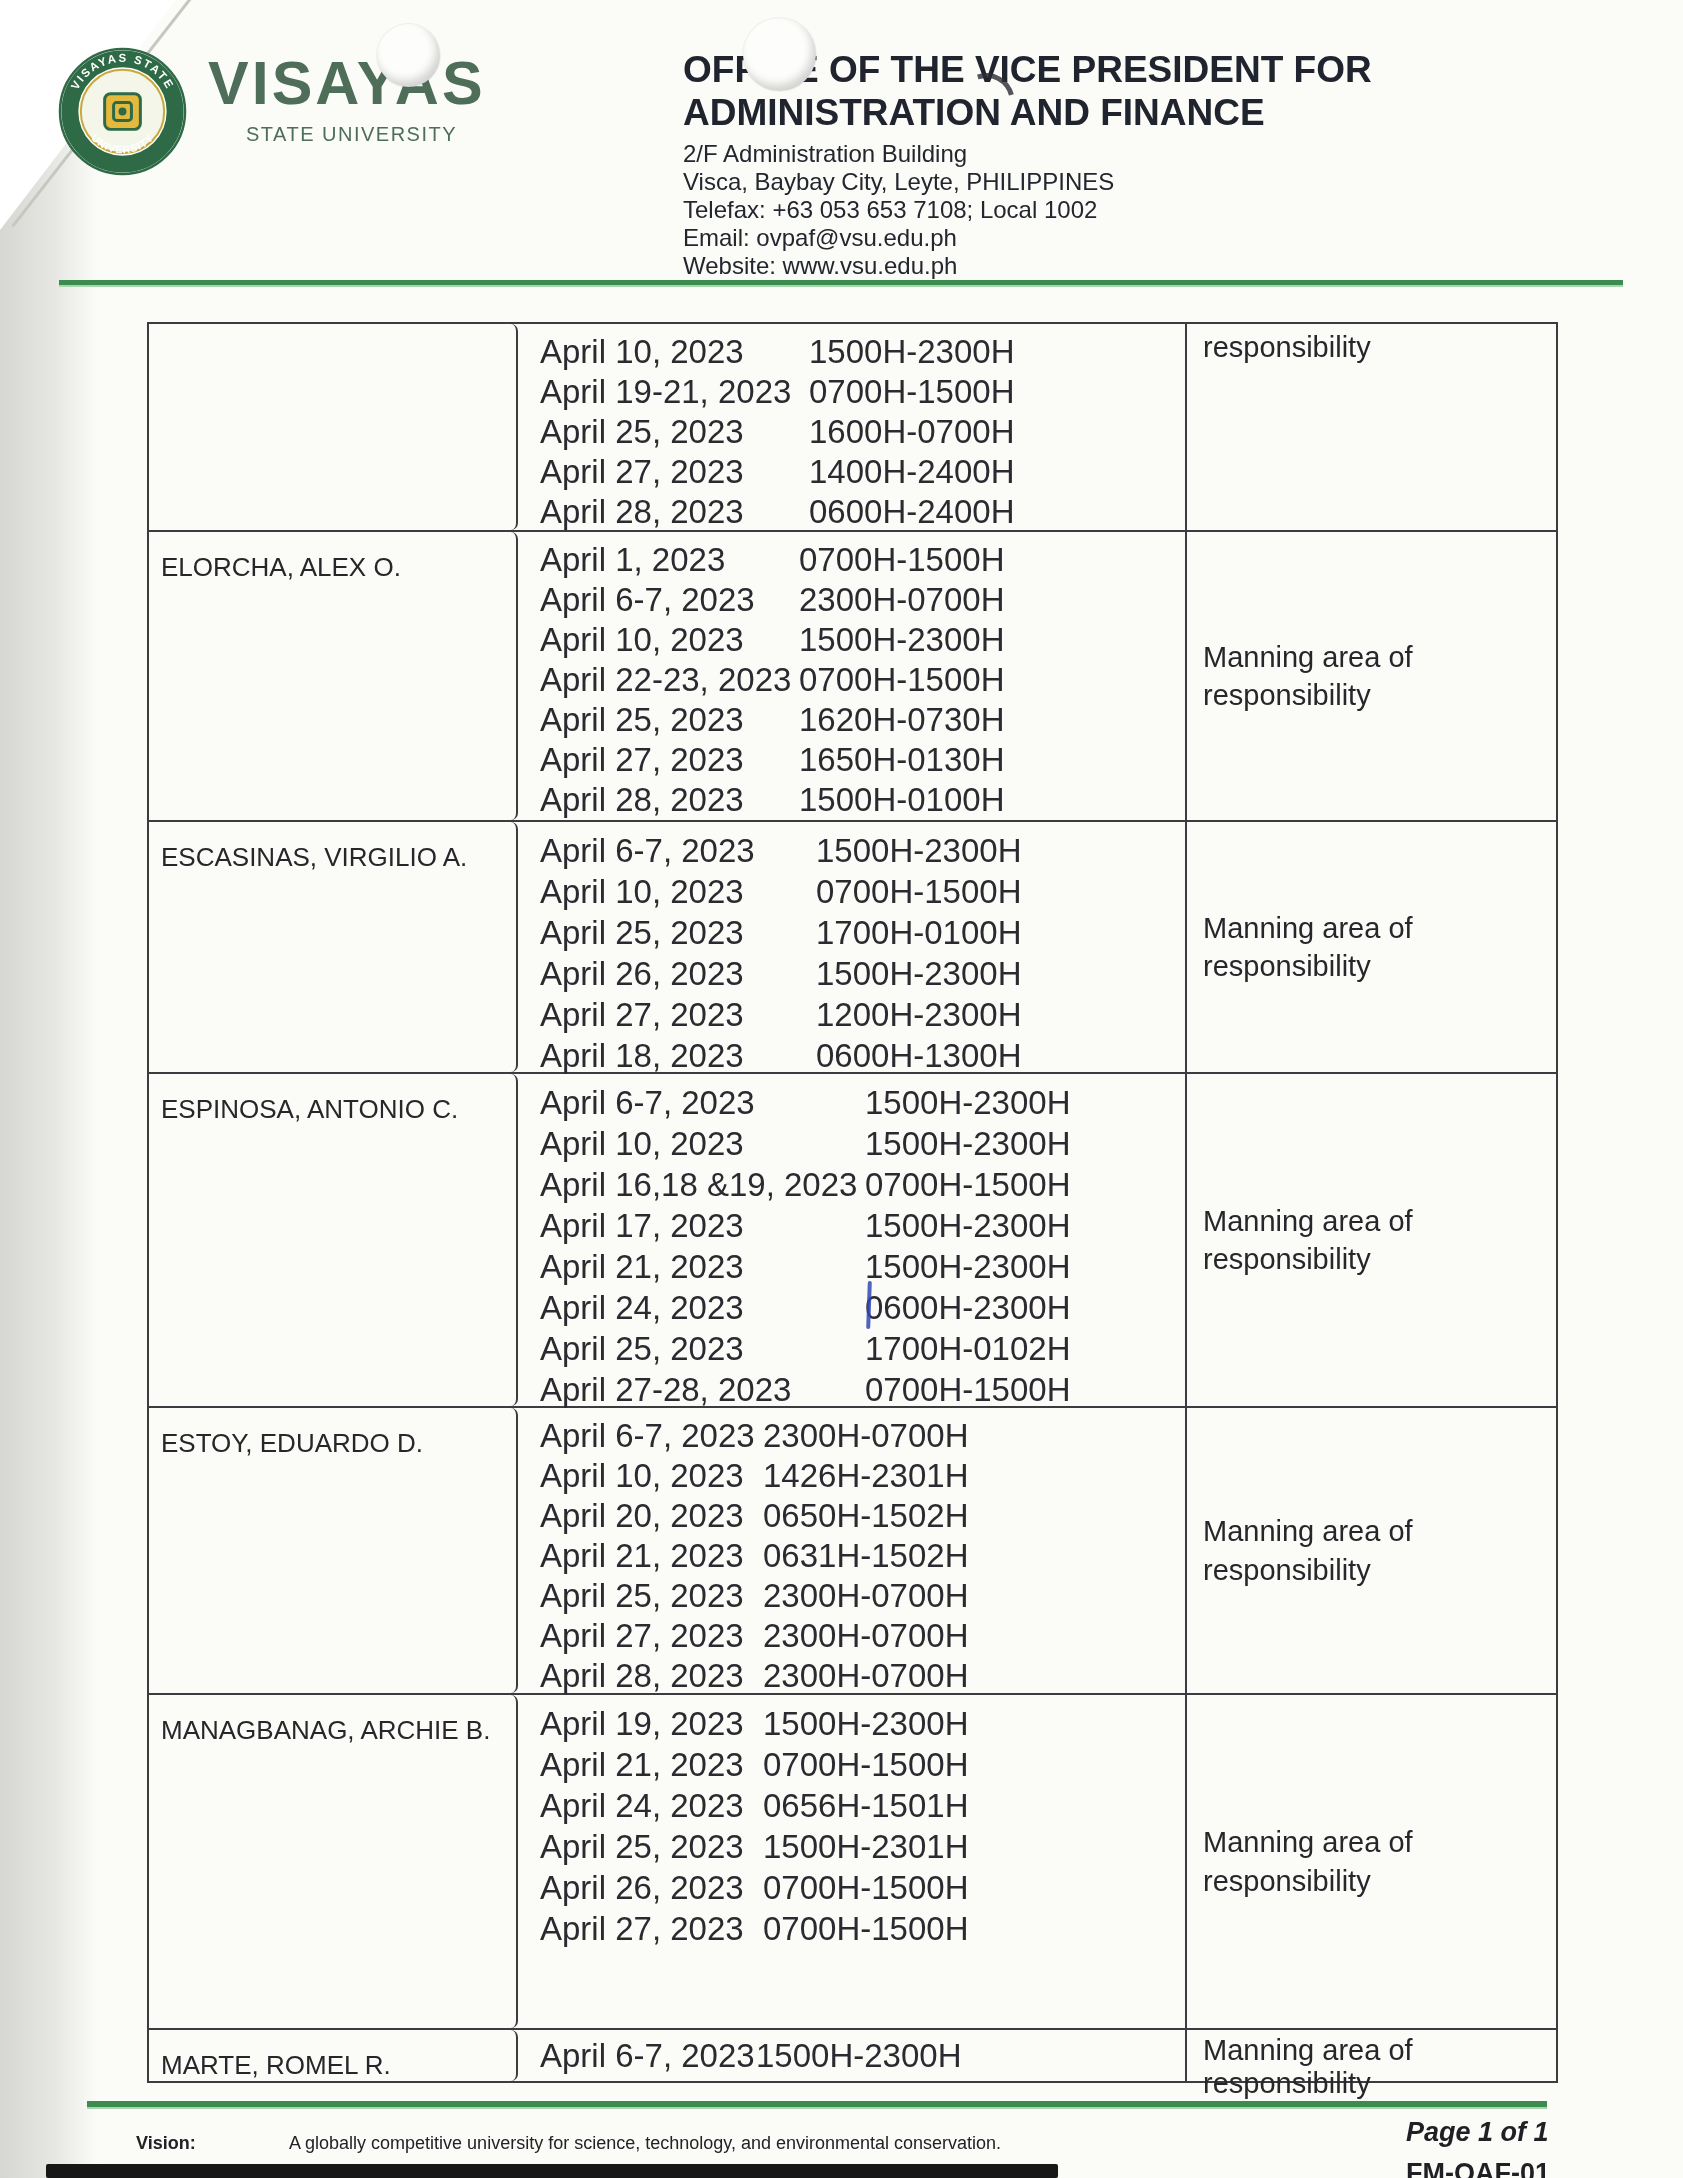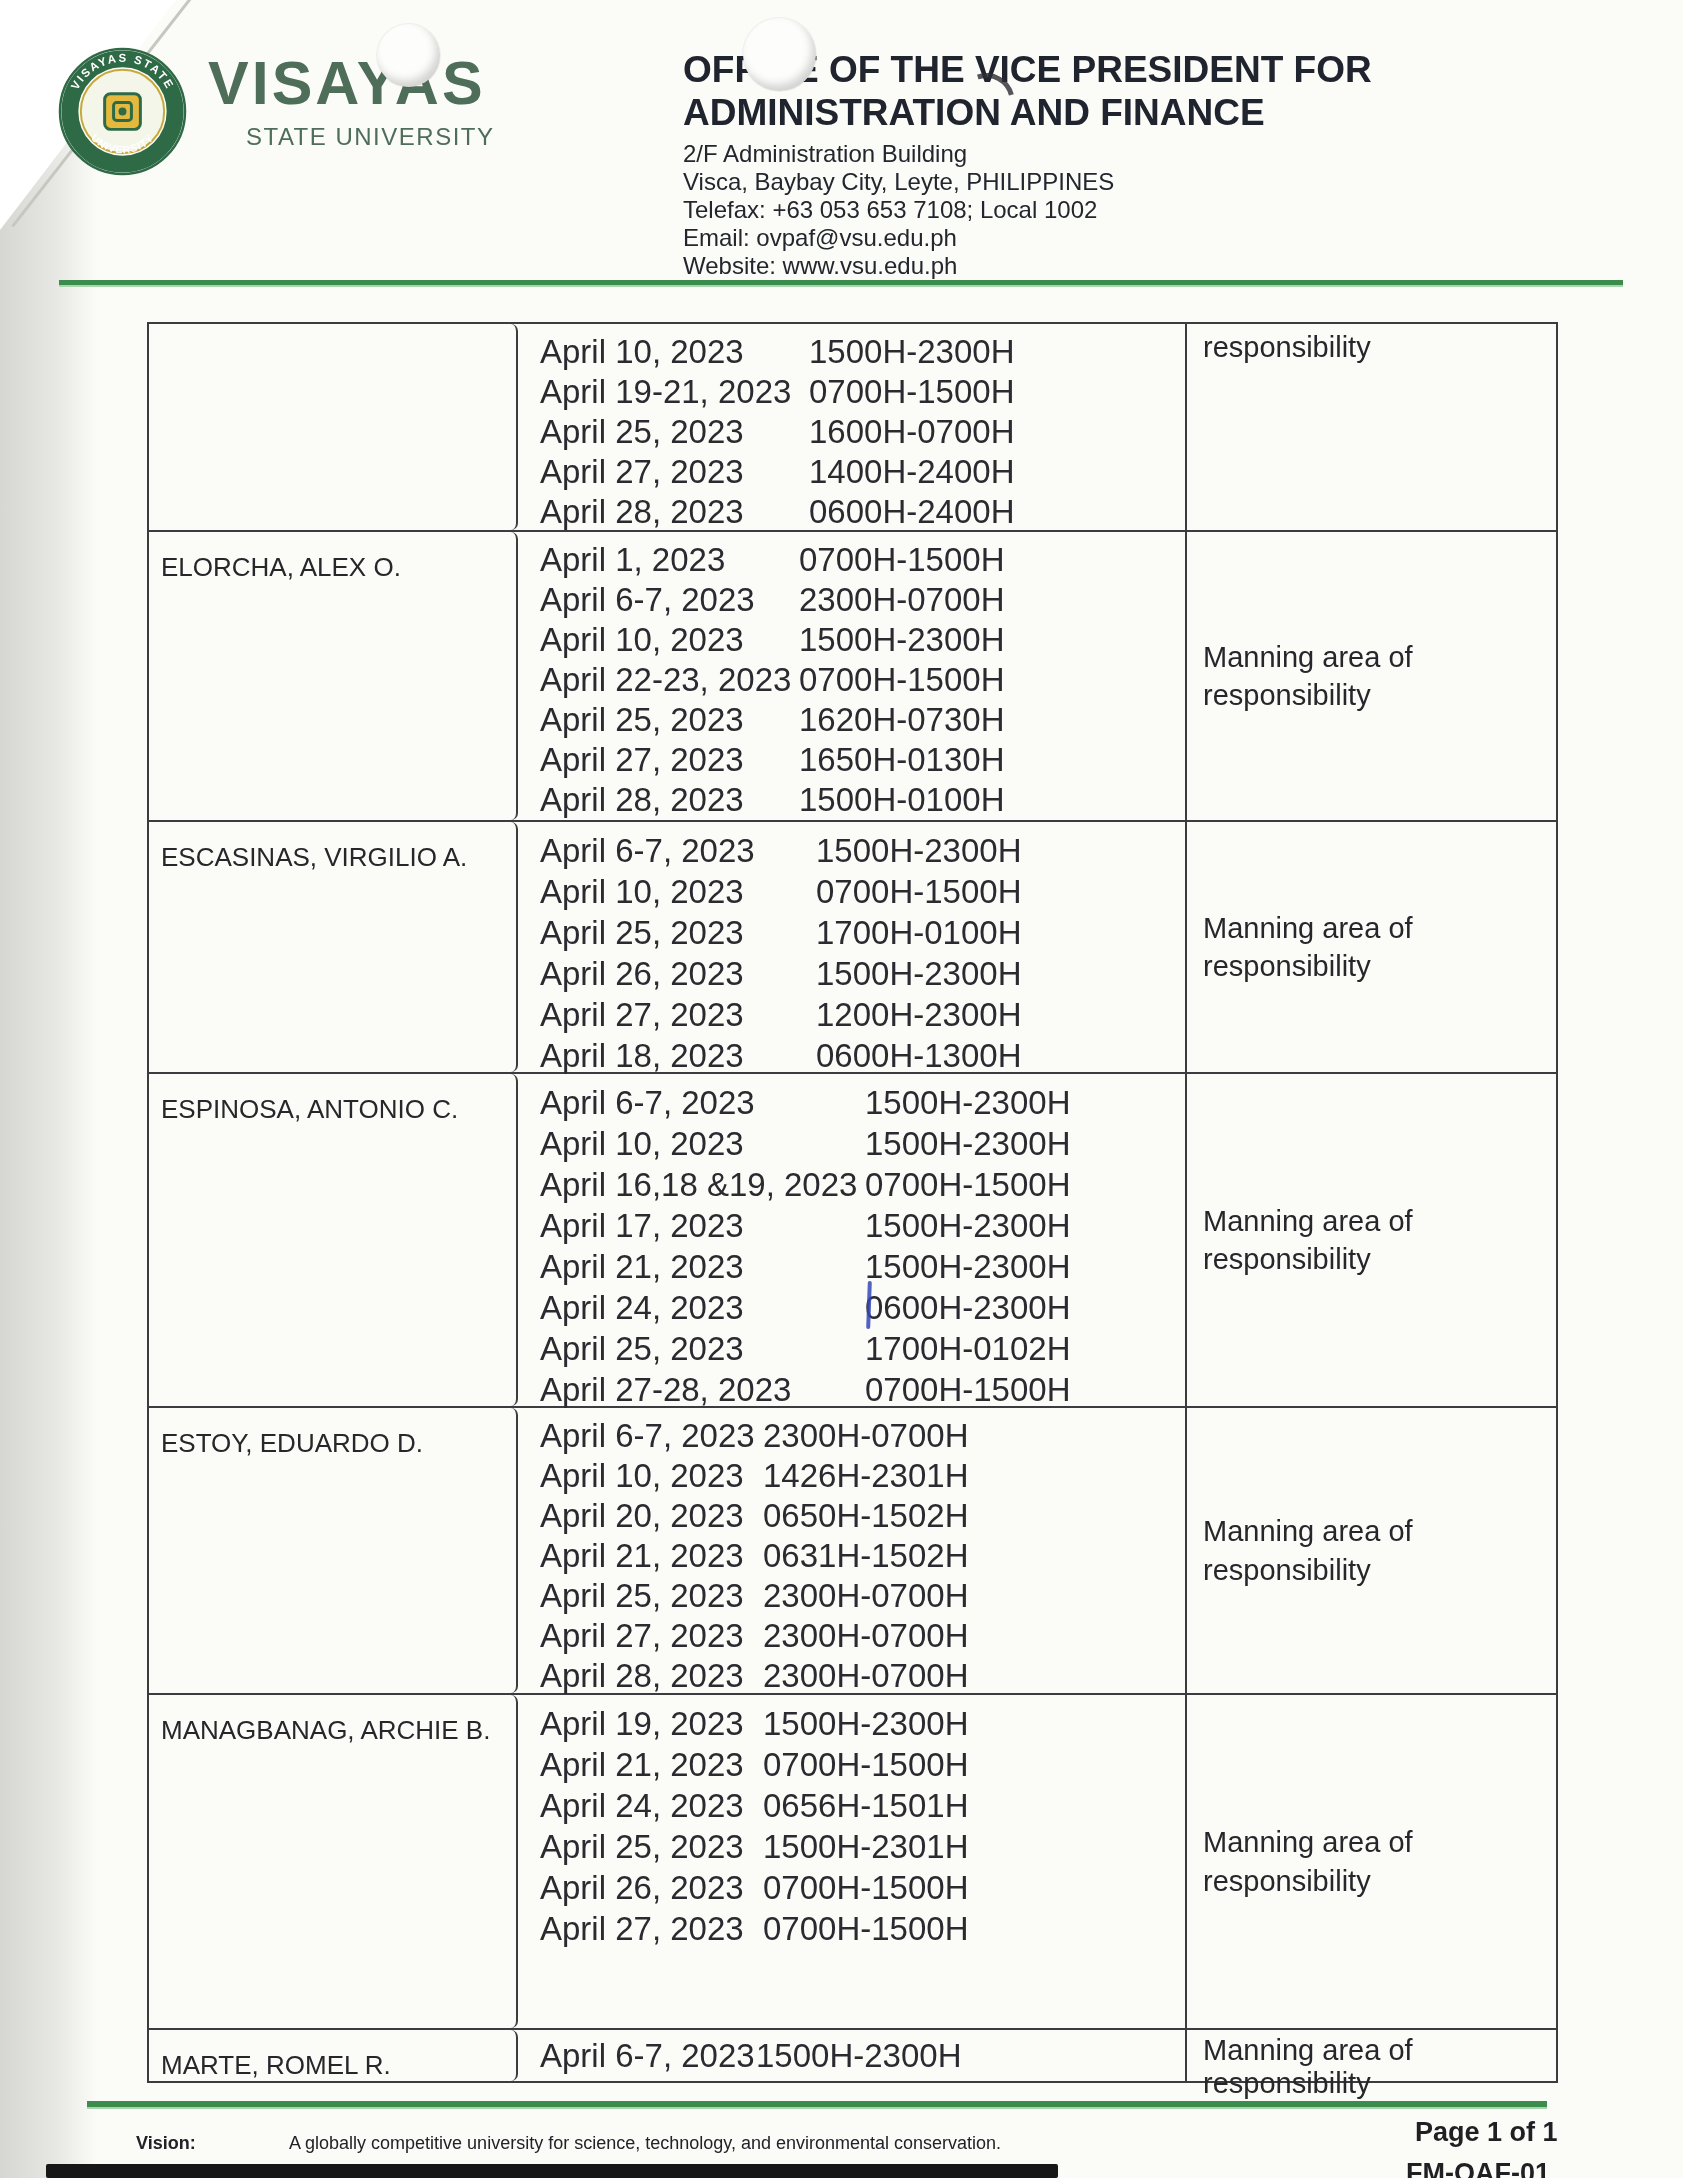--- a/index.html
+++ b/index.html
@@ -21,21 +21,21 @@
   .hole-2{left:743px;top:18px;width:73px;height:73px}
   .smudge{position:absolute;left:952px;top:75px;width:55px;height:50px;
     border:5px solid transparent;border-left-color:#2c2c34;border-radius:50%;
     transform:rotate(118deg);opacity:.8;}
   .bottom-bar{position:absolute;left:46px;top:2164px;width:1012px;height:14px;
     background:#171717;border-radius:2px;}
   
   .seal{position:absolute;left:57px;top:46px}
   .wordmark{position:absolute;left:208px;top:48px;font-size:61px;letter-spacing:3px;
     color:#4e6e59;font-weight:bold;}
-  .wordmark-sub{position:absolute;left:246px;top:123px;font-size:24px;letter-spacing:1.5px;
+  .wordmark-sub{position:absolute;left:246px;top:123px;font-size:20px;letter-spacing:1.5px;
     color:#4e6e59;}
   .office{position:absolute;left:683px;top:48px;width:891px;}
   .office-title{font-weight:bold;font-size:37px;line-height:43px;color:#20242e;}
   .office-addr{margin-top:6px;}
   .addr{font-size:24px;line-height:28px;color:#23262e;}
   .rule-top{position:absolute;left:59px;top:280px;width:1564px;height:5px;
     background:#3c8c4e;border-bottom:2px solid #a9d4b0;}
   .rule-bottom{position:absolute;left:87px;top:2101px;width:1460px;height:6px;
     background:#3c8c4e;border-bottom:2px solid #a9d4b0;}
   
@@ -62,22 +62,22 @@
   .trow.idx-5{height:335px;--dw:223px;--slh:41px;}
   .trow.idx-6{height:51px;--dw:216px;}
   .trow.idx-0 .remarks{align-items:flex-start;padding-top:4px;}
   .trow.idx-6 .remarks{align-items:flex-start;padding-top:4px;line-height:1.15;}
   .trow.idx-6 .sched{display:flex;align-items:center;padding-top:0;}
   
   .t.pen{position:relative;}
   .t.pen::before{content:'';position:absolute;left:2px;top:-6px;width:4px;height:48px;
     background:#3347b5;opacity:.85;border-radius:2px;transform:rotate(2deg);}
   
-  .page-label{position:absolute;left:1406px;top:2117px;font-size:27px;
-    font-weight:bold;color:#1f1f24;margin-left:9px;}
+  .page-label{position:absolute;left:1406px;top:2117px;font-size:27px;font-style:italic;
+    font-weight:bold;color:#1f1f24;}
   .form-code{position:absolute;left:1406px;top:2158px;font-size:27px;font-weight:bold;
     color:#1f1f24;}
   .foot-line{position:absolute;font-size:18px;color:#222228;}
   .foot-label{font-weight:bold;display:inline-block;width:149px;}
   .vision-line{left:136px;top:2133px;}
   .mission-line{left:136px;top:2165px;}
 </style>
 </head>
 <body>
 

